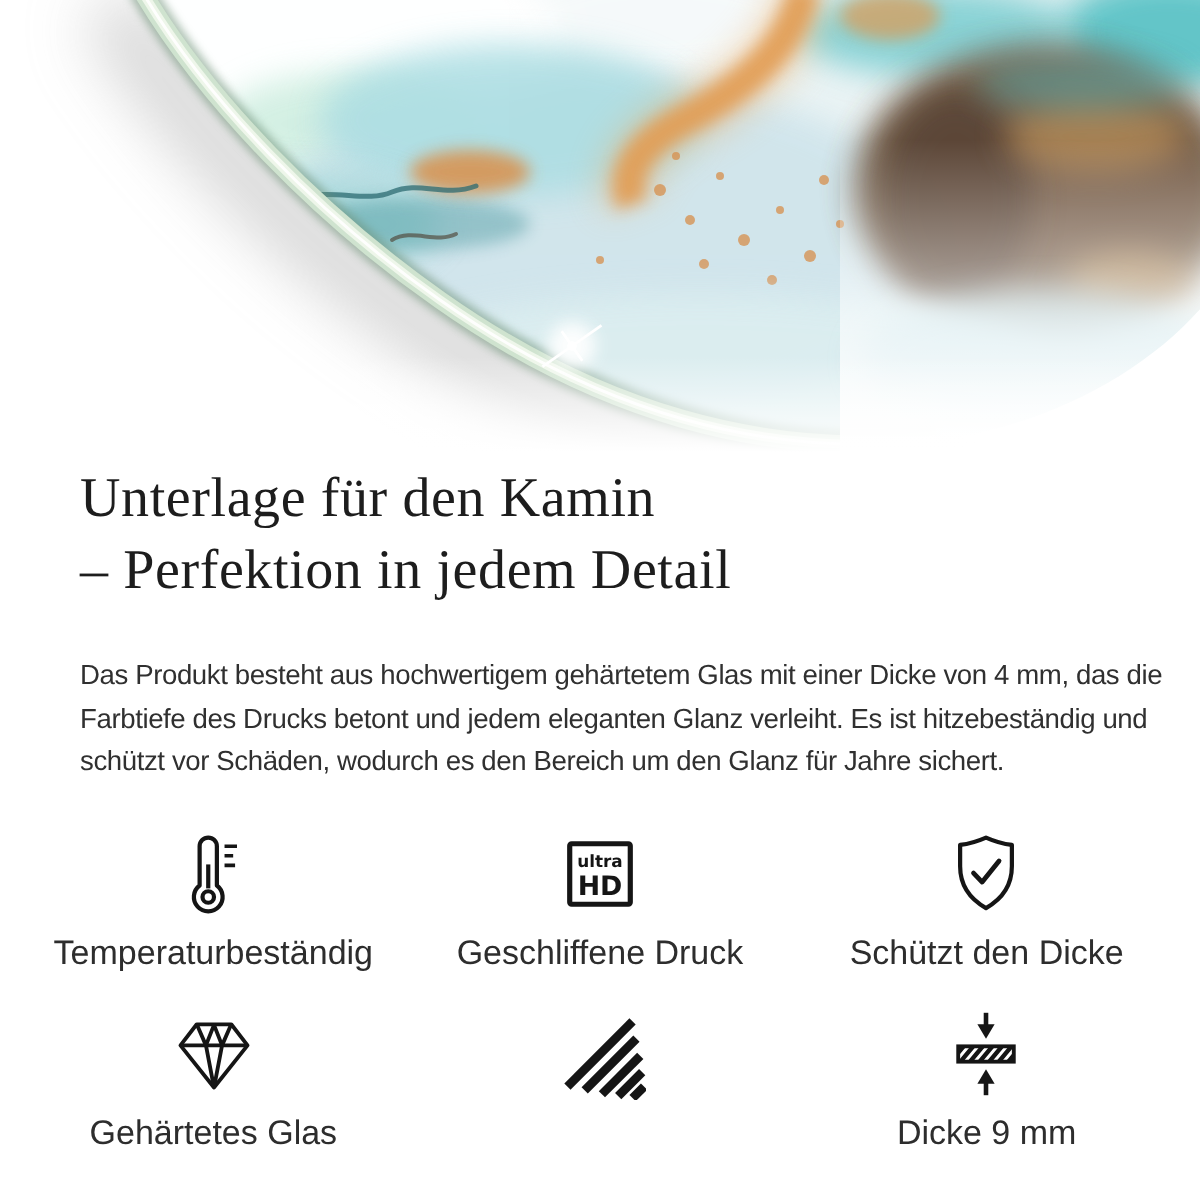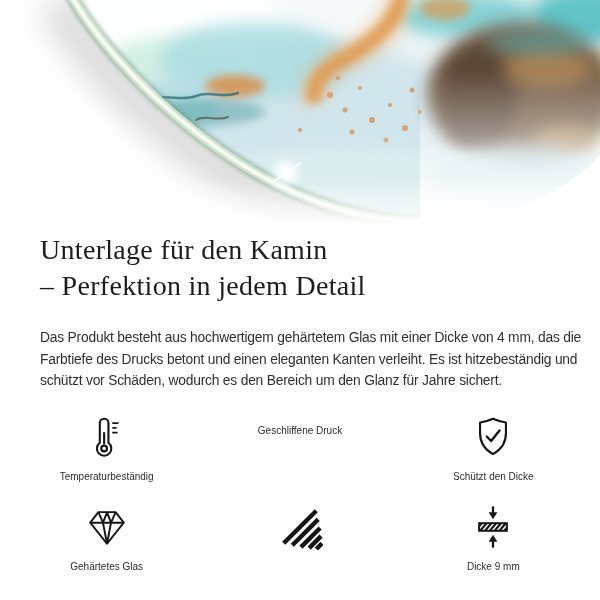--- a/index.html
+++ b/index.html
@@ -23,21 +23,21 @@
     font-size:13.8px;line-height:21.5px;letter-spacing:-.2px;
     color:var(--body-color,#303030);
   }
   .features{
     display:grid;grid-template-columns:1fr 1fr 1fr;
     row-gap:20px;margin-top:22px;padding:0 10px;
   }
   .feature{display:flex;flex-direction:column;align-items:center;}
   .feature .icon{color:var(--icon-color,#151515);height:46px;display:flex;align-items:center;justify-content:center;}
   .feature .label{
-    margin-top:9px;font-size:10px;line-height:15px;
+    margin-top:9px;font-size:17px;line-height:15px;
     color:var(--label-color,#2d2d2d);text-align:center;
   }
   .badge-text{font-family:"DejaVu Sans","Liberation Sans",sans-serif;font-weight:700;}
 </style>
 </head>
 <body>
 
 <div class="hero">
   <svg viewBox="0 0 600 226" width="600" height="226">
     <defs>
@@ -131,40 +131,47 @@
   </svg>
 </div>
 
 <div class="content">
   <h1 class="page-title">
     <span>Unterlage für den Kamin</span><br>
     <span>– Perfektion in jedem Detail</span>
   </h1>
   <p class="intro">
     <span>Das Produkt besteht aus hochwertigem gehärtetem Glas mit einer Dicke von 4 mm, das die</span>
-    <span>Farbtiefe des Drucks betont und einen eleganten Kanten verleiht. Es ist hitzebeständig und</span>
+    <span>Farbtiefe des Drucks betont und jedem eleganten Glanz verleiht. Es ist hitzebeständig und</span>
     <span>schützt vor Schäden, wodurch es den Bereich um den Glanz für Jahre sichert.</span>
   </p>
 </div>
 
 <div class="features">
 
   <div class="feature">
     <span class="icon">
       <svg width="46" height="46" viewBox="0 0 48 48" fill="none" stroke="currentColor">
         <path d="M16.5,30 V9.5 A4.5,4.5 0 0 1 25.5,9.5 V30 A7.5,7.5 0 1 1 16.5,30 Z" stroke-width="2.2" stroke-linejoin="round"></path>
         <circle cx="21" cy="36" r="3" stroke-width="2.2"></circle>
         <line x1="21" y1="19" x2="21" y2="31.5" stroke-width="2.2"></line>
         <path d="M29.5,9.5 h6.5 M29.5,14.5 h4.5 M29.5,19.5 h5.5" stroke-width="1.9"></path>
       </svg>
     </span>
     <span class="label">Temperaturbeständig</span>
   </div>
 
   <div class="feature">
+    <span class="icon">
+      <svg width="46" height="46" viewBox="0 0 48 48">
+        <rect x="8.2" y="8.2" width="31.6" height="31.6" rx="1" fill="none" stroke="currentColor" stroke-width="2.7"></rect>
+        <text class="badge-text" x="24" y="20.5" font-size="8.8" text-anchor="middle" fill="currentColor">ultra</text>
+        <text class="badge-text" x="24" y="35" font-size="14" text-anchor="middle" fill="currentColor">HD</text>
+      </svg>
+    </span>
     <span class="label">Geschliffene Druck</span>
   </div>
 
   <div class="feature">
     <span class="icon">
       <svg width="46" height="46" viewBox="0 0 48 48" fill="none" stroke="currentColor">
         <path d="M24,5 C28.5,7 33,8.3 37.5,8.8 V20 C37.5,30.5 32,37.3 24,41.8 C16,37.3 10.5,30.5 10.5,20 V8.8 C15,8.3 19.5,7 24,5 Z" stroke-width="2.2" stroke-linejoin="round"></path>
         <path d="M17.5,23.5 L22,28.2 L30.8,17.2" stroke-width="2.5" stroke-linecap="round" stroke-linejoin="round"></path>
       </svg>
     </span>

